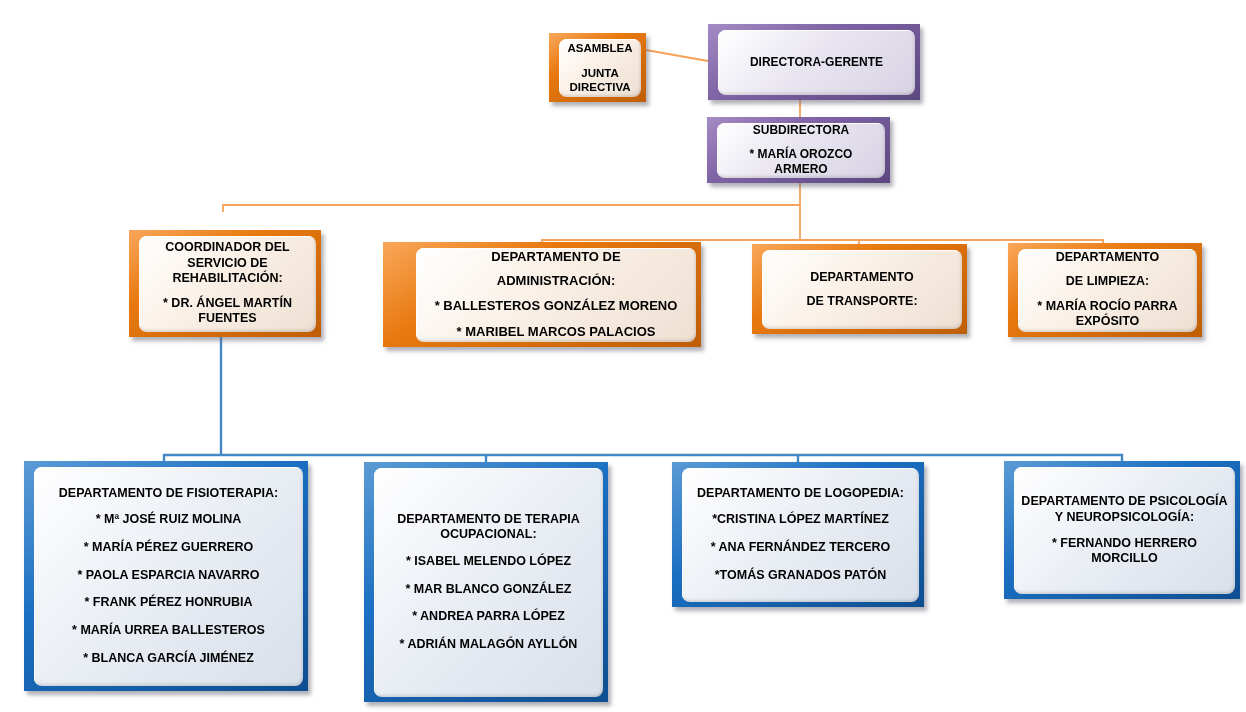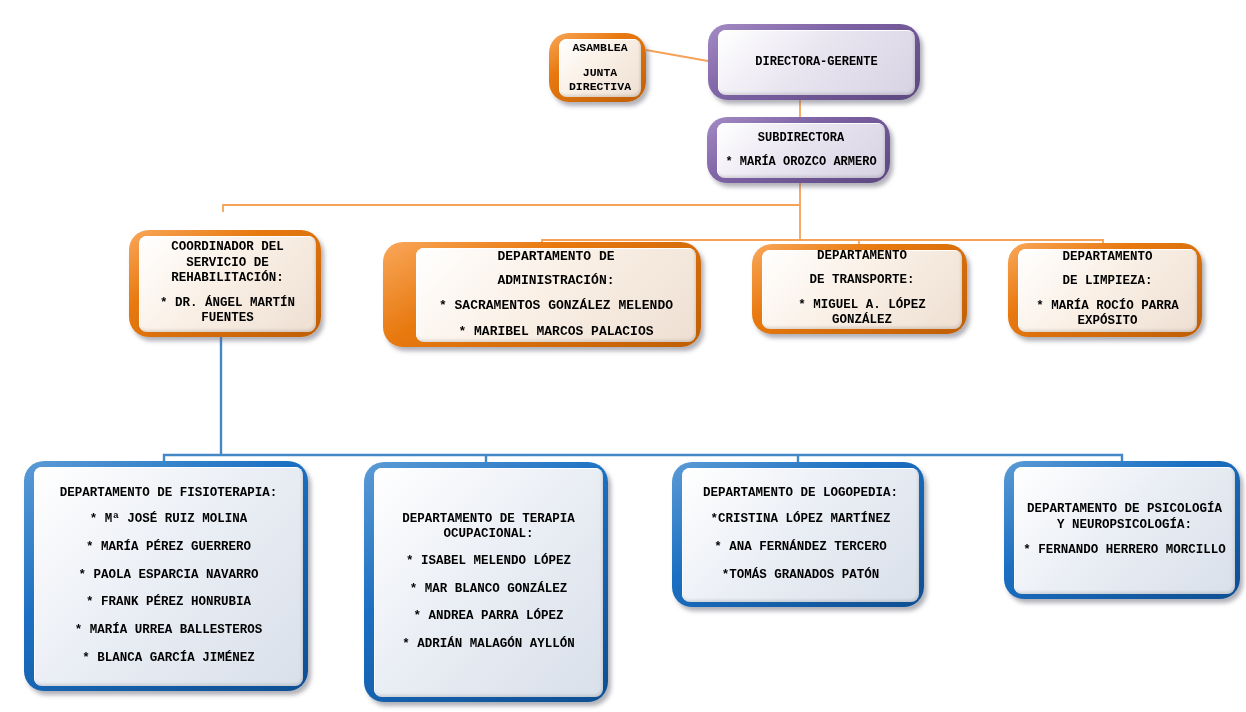--- a/index.html
+++ b/index.html
@@ -19,24 +19,23 @@
     position: absolute;
     left: 0; top: 0;
     width: 1246px; height: 712px;
   }
   svg.wires .w-orange { stroke: var(--line-orange, #F6A258); stroke-width: 1.8; fill: none; }
   svg.wires .w-blue   { stroke: var(--line-blue, #4488C8);  stroke-width: 2.4; fill: none; }
 
   
   .node {
     position: absolute;
-    border-radius: 20px;
+    border-radius: 0;
     padding: 6px 5px 5px 10px;           
     box-shadow: 3px 4px 4px rgba(100,100,115,0.5);
-    font-family: Liberation Mono, monospace;
   }
   .node .panel {
     width: 100%; height: 100%;
     border-radius: 8px;
     display: flex;
     flex-direction: column;
     justify-content: center;
     align-items: center;
     text-align: center;
     padding: 2px 6px;
@@ -115,30 +114,29 @@
     <div class="panel">
       <p class="t">COORDINADOR DEL SERVICIO DE REHABILITACIÓN:</p>
       <p class="m">* DR. ÁNGEL MARTÍN FUENTES</p>
     </div>
   </div>
 
   <div class="node orange" id="administracion">
     <div class="panel">
       <p class="t">DEPARTAMENTO DE</p>
       <p class="t">ADMINISTRACIÓN:</p>
-      <p class="m">* SACRAMENTOS GONZÁLEZ MELENDO</p>
+      <p class="m">* BALLESTEROS GONZÁLEZ MORENO</p>
       <p class="m">* MARIBEL MARCOS PALACIOS</p>
     </div>
   </div>
 
   <div class="node orange" id="transporte">
     <div class="panel">
       <p class="t">DEPARTAMENTO</p>
       <p class="t">DE TRANSPORTE:</p>
-      <p class="m">* MIGUEL A. LÓPEZ GONZÁLEZ</p>
     </div>
   </div>
 
   <div class="node orange" id="limpieza">
     <div class="panel">
       <p class="t">DEPARTAMENTO</p>
       <p class="t">DE LIMPIEZA:</p>
       <p class="m">* MARÍA ROCÍO PARRA EXPÓSITO</p>
     </div>
   </div>

